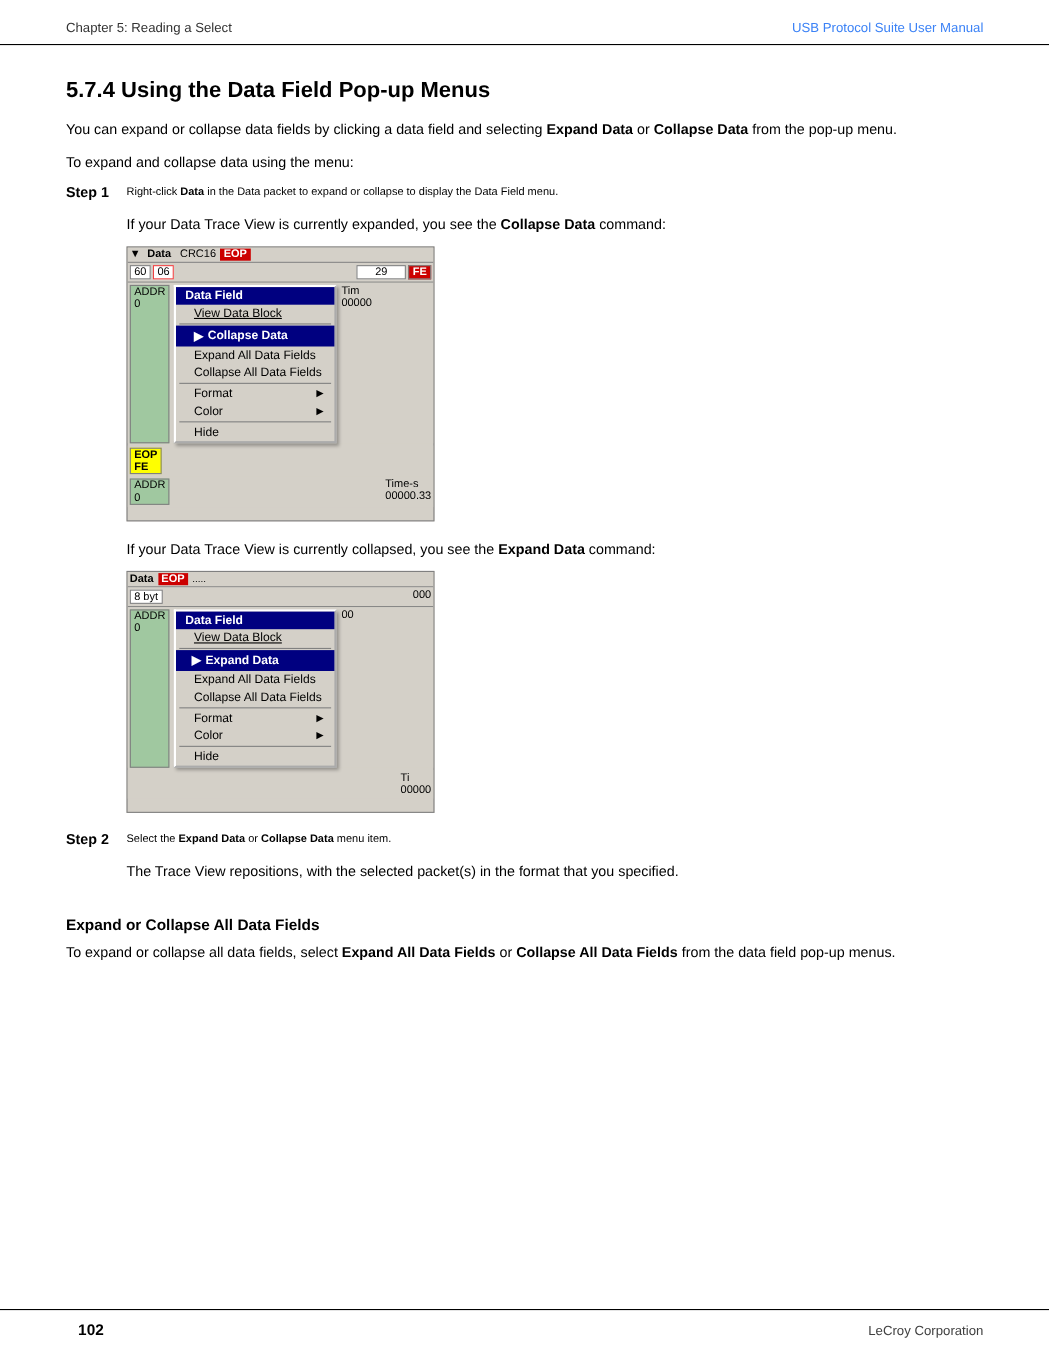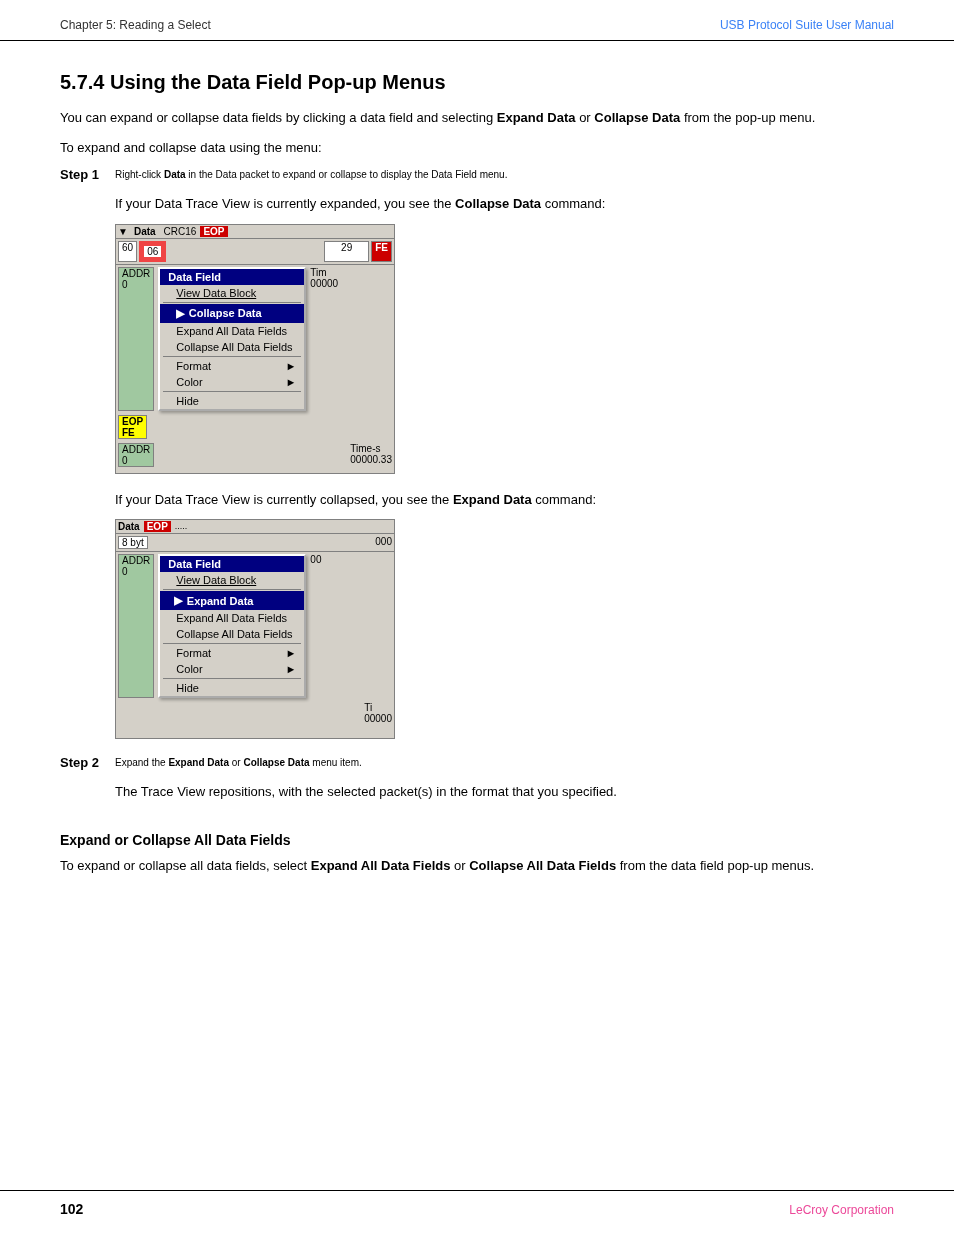--- a/index.html
+++ b/index.html
@@ -29,22 +29,22 @@
       position: absolute;
       bottom: 0;
       left: 0;
       right: 0;
       display: flex;
       justify-content: space-between;
       align-items: flex-end;
       padding: 10px 60px 18px 60px;
       border-top: 1px solid #000;
     }
-    .footer-page { font-weight: bold; font-size: 14px; }
-    .footer-company { font-size: 12px; color: #ec4899; }
+    .footer-page { font-weight: bold; font-size: 14px; margin-left: 11px; }
+    .footer-company { font-size: 12px; color: #404040; }
 
     
     .content {
       padding: 30px 60px 60px 60px;
     }
 
     
     .section-title {
       font-size: 20px;
       font-weight: bold;
@@ -157,21 +157,21 @@
     <div class="ss1">
 
       <div style="display:flex; background:#d4d0c8; font-size:10px; border-bottom:1px solid #808080; padding:1px 2px;">
         <span style="margin-right:6px; color:#000; font-weight:bold;">▼</span>
         <span style="font-weight:bold; color:#000; margin-right:8px;">Data</span>
         <span style="margin-right:4px;">CRC16</span>
         <span style="margin-right:4px; background:#cc0000; color:white; padding:0 3px; font-weight:bold;">EOP</span>
       </div>
       <div style="display:flex; background:#d4d0c8; font-size:10px; padding:2px; border-bottom:1px solid #808080;">
         <span style="background:#fff; border:1px solid #808080; padding:0 3px; margin-right:2px;">60</span>
-        <span style="background:#fff; border:5px solid #ef4444; padding:0 3px; margin-right:2px;">06</span>
+        <span style="background:#fff; border:1px solid #ef4444; padding:0 3px; margin-right:2px;">06</span>
         <span style="margin-left:auto; background:#fff; border:1px solid #808080; padding:0 16px; margin-right:2px;">29</span>
         <span style="background:#cc0000; color:white; border:1px solid #808080; padding:0 3px; font-weight:bold;">FE</span>
       </div>
 
       <div style="display:flex; padding:2px 2px 0 2px; background:#d4d0c8;">
         <div style="background:#a0c8a0; border:1px solid #808080; padding:0 3px; font-size:10px; margin-right:4px; min-width:32px;">ADDR<br>0</div>
 
         <div style="background:#d4d0c8; border:2px outset #fff; min-width:148px; font-size:11px; box-shadow:2px 2px 3px rgba(0,0,0,0.3); position:relative; z-index:10;">
           <div style="background:#000080; color:#fff; padding:2px 8px; font-weight:bold; font-size:11px;">Data Field</div>
           <div style="padding:2px 8px 2px 16px; text-decoration:underline;">View Data Block</div>
@@ -253,21 +253,21 @@
 
       <div style="display:flex; padding:2px; background:#d4d0c8; margin-top:2px;">
         <div style="font-size:10px; margin-left:auto;">Ti<br>00000</div>
       </div>
     </div>
   </div>
 
   <div class="step2-container">
     <span class="step-label">Step 2</span>
     <div class="step-content">
-      <span>Expand the </span><b>Expand Data</b><span> or </span><b>Collapse Data</b><span> menu item.</span>
+      <span>Select the </span><b>Expand Data</b><span> or </span><b>Collapse Data</b><span> menu item.</span>
     </div>
   </div>
 
   <p class="if-text" style="margin-bottom:20px;">The Trace View repositions, with the selected packet(s) in the format that you specified.</p>
 
   <div class="sub-heading">Expand or Collapse All Data Fields</div>
 
   <p class="intro-text">
     <span>To expand or collapse all data fields, select </span><b>Expand All Data Fields</b><span> or </span><b>Collapse All Data Fields</b><span> from the data field pop-up menus.</span>
   </p>

